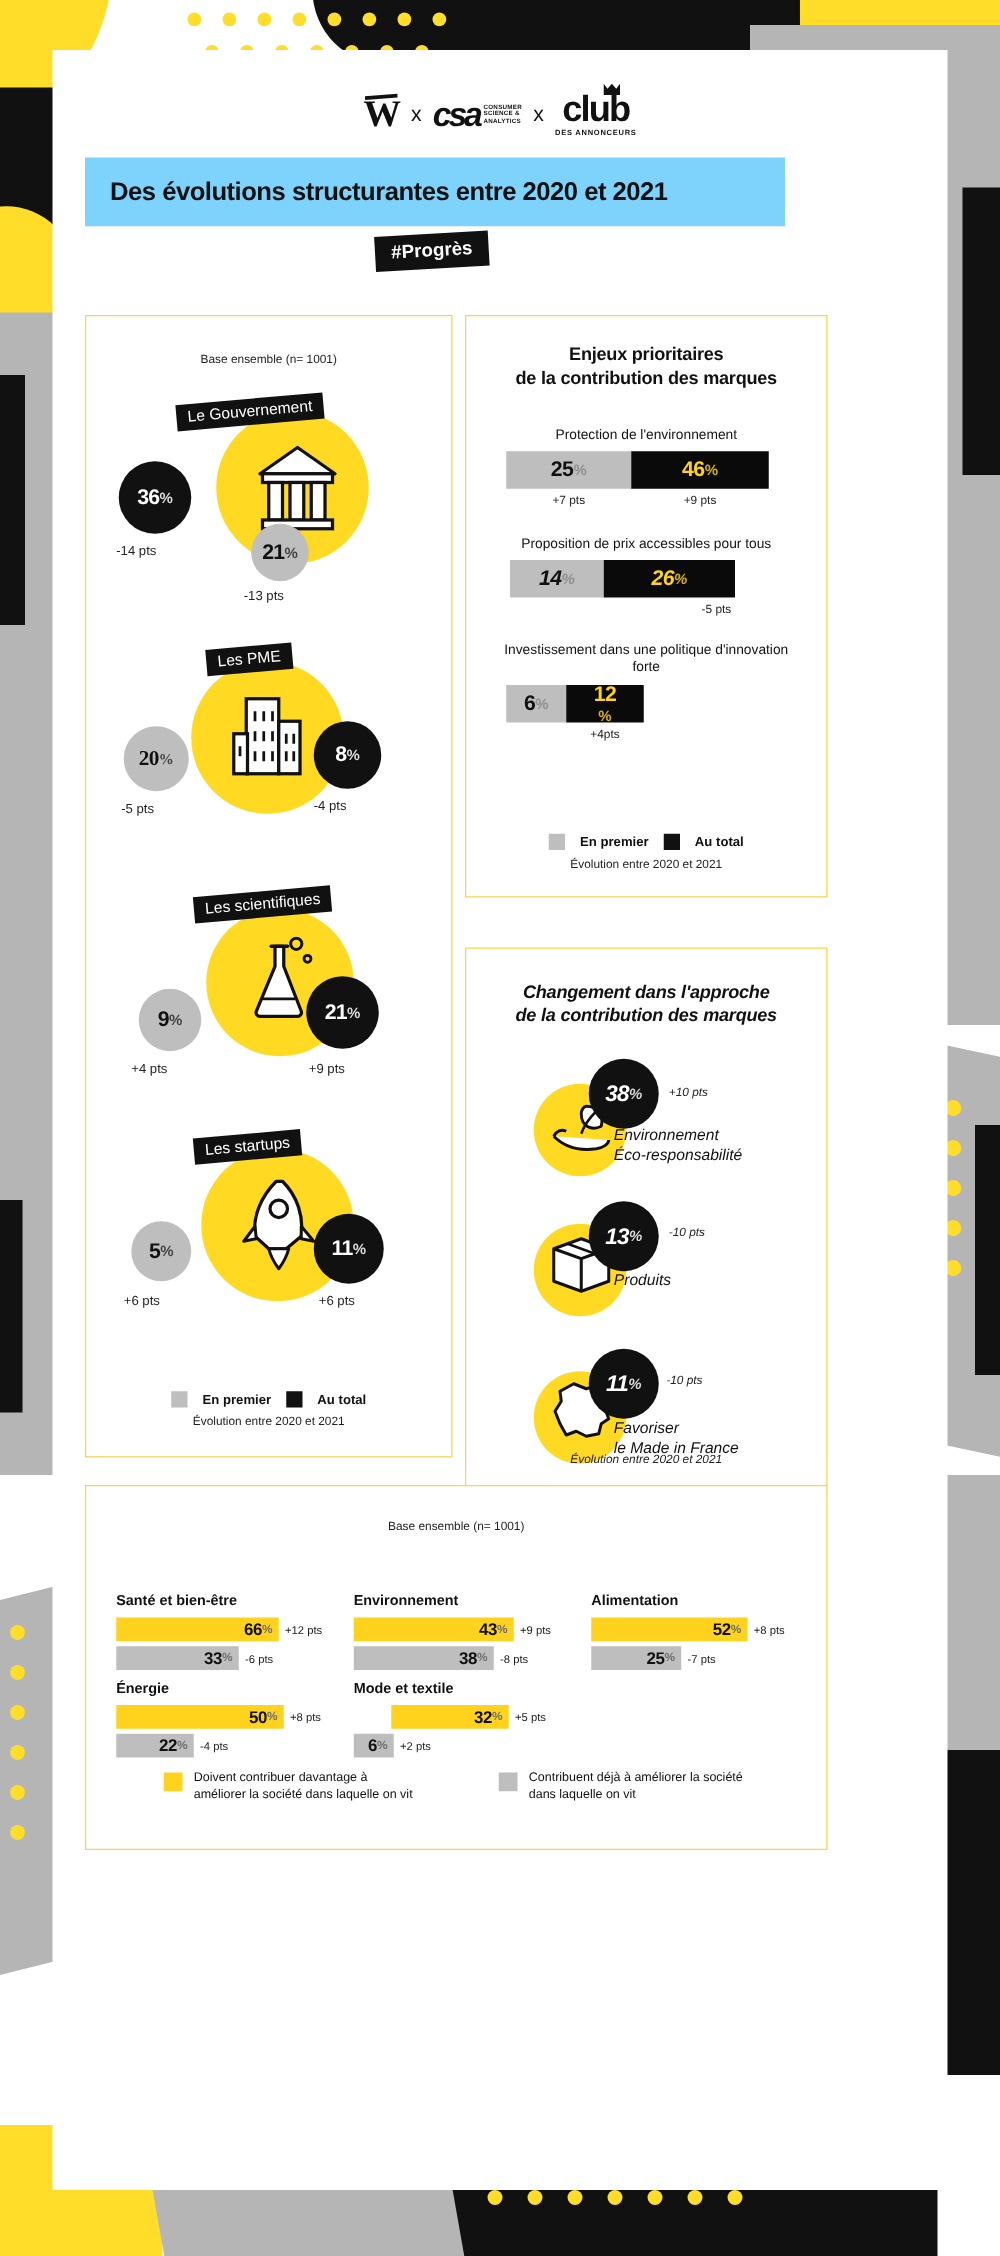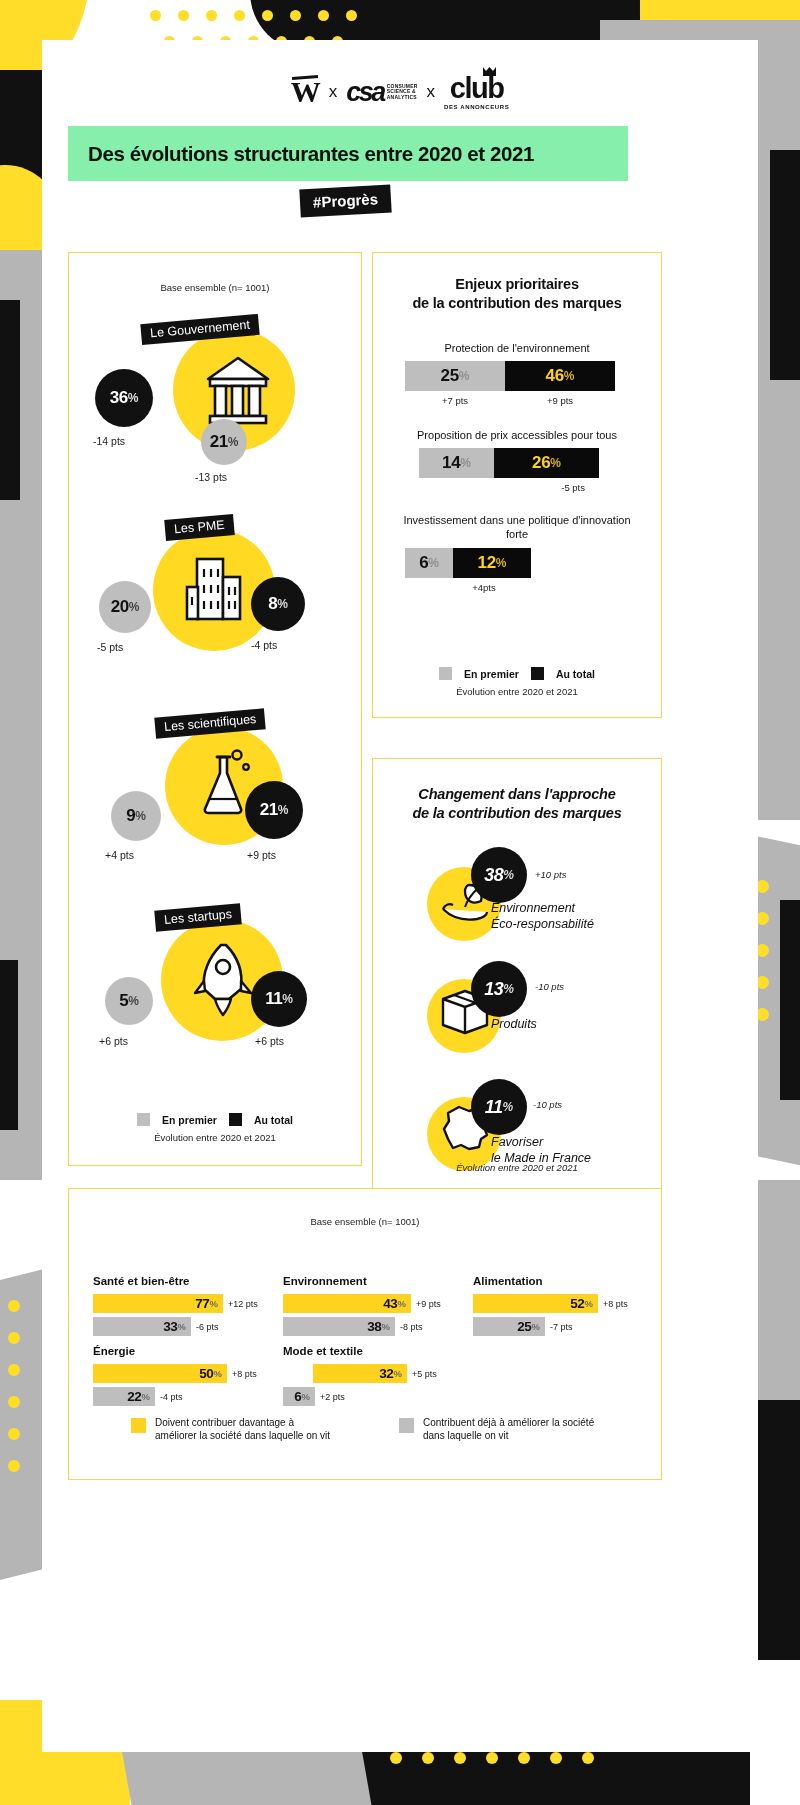--- a/index.html
+++ b/index.html
@@ -34,21 +34,21 @@
   .csa-wrap{display:inline-flex;align-items:center;gap:3px;}
   .csa{font-weight:bold;font-size:27px;letter-spacing:-2.5px;color:#111;font-style:italic;}
   .csa-sub{font-size:5px;line-height:5.6px;font-weight:bold;color:#111;text-align:left;letter-spacing:.2px;}
   .club-wrap{display:inline-flex;flex-direction:column;align-items:center;}
   .club{font-weight:bold;font-size:29px;letter-spacing:-1.5px;color:#111;line-height:1;position:relative;}
   .club .crown{position:absolute;left:32px;top:-8px;width:15px;height:11px;}
   .club-sub{font-size:6px;font-weight:bold;letter-spacing:.6px;color:#111;margin-top:1px;}
 
   .title-band{
     position:absolute;left:26px;top:86px;width:560px;height:55px;
-    background:#86efac;display:flex;align-items:center;
+    background:#7dd3fc;display:flex;align-items:center;
   }
   .title-band h1{
     margin:0 0 0 20px;font-size:20.5px;font-weight:bold;letter-spacing:-.4px;color:#111;
   }
   .hashtag{
     position:absolute;left:258px;top:147px;background:#111;color:#fff;
     font-size:15px;font-weight:bold;padding:5px 13px 6px;transform:rotate(-3.2deg);
   }
 
   
@@ -305,21 +305,21 @@
         <line x1="33" y1="30" x2="33" y2="38" stroke="#111" stroke-width="2.2"></line>
         <line x1="19" y1="46" x2="19" y2="54" stroke="#111" stroke-width="2.2"></line>
         <line x1="26" y1="46" x2="26" y2="54" stroke="#111" stroke-width="2.2"></line>
         <line x1="33" y1="46" x2="33" y2="54" stroke="#111" stroke-width="2.2"></line>
         <line x1="44" y1="32" x2="44" y2="40" stroke="#111" stroke-width="2.2"></line>
         <line x1="50" y1="32" x2="50" y2="40" stroke="#111" stroke-width="2.2"></line>
         <line x1="44" y1="46" x2="44" y2="54" stroke="#111" stroke-width="2.2"></line>
         <line x1="50" y1="46" x2="50" y2="54" stroke="#111" stroke-width="2.2"></line>
         <line x1="7" y1="42" x2="7" y2="50" stroke="#111" stroke-width="2.2"></line>
       </svg>
-      <div class="bub grey" style="left:30px;top:78px;width:52px;height:52px;">
+      <div class="bub grey" style="left:30px;top:78px;width:52px;height:52px;font-family:Liberation Serif, serif;">
         <span class="num">20</span>
           <span class="pc">%</span>
       </div>
       <div class="pts" style="left:28px;top:138px;">-5  pts</div>
       <div class="bub black" style="left:182px;top:74px;width:54px;height:54px;">
         <span class="num">8</span>
           <span class="pc">%</span>
       </div>
       <div class="pts" style="left:182px;top:136px;">-4 pts</div>
     </div>
@@ -400,21 +400,21 @@
         </div>
       </div>
       <div class="bar-pts" style="margin-left:14px;">
         <span style="width:100px;text-align:center;">+7 pts</span>
         <span style="width:110px;text-align:center;">+9 pts</span>
       </div>
     </div>
 
     <div class="bar-item" style="margin-top:22px;">
       <div class="bar-label" style="text-align:center;">Proposition de prix accessibles pour tous</div>
-      <div class="bar-row" style="margin-left:28px;">
+      <div class="bar-row" style="margin-left:17px;font-style:italic;">
         <div class="seg grey" style="width:75px;">
           <span class="v">14</span>
             <span class="u">%</span>
         </div>
         <div class="seg black" style="width:105px;">
           <span class="v">26</span>
             <span class="u">%</span>
         </div>
       </div>
       <div class="bar-pts" style="margin-left:14px;">
@@ -423,21 +423,21 @@
       </div>
     </div>
 
     <div class="bar-item" style="margin-top:20px;">
       <div class="bar-label" style="text-align:center;">Investissement dans une politique d'innovation forte</div>
       <div class="bar-row" style="margin-left:14px;">
         <div class="seg grey" style="width:48px;">
           <span class="v">6</span>
             <span class="u">%</span>
         </div>
-        <div class="seg black" style="width:78px;">
+        <div class="seg black" style="width:62px;flex-direction:column;">
           <span class="v">12</span>
             <span class="u">%</span>
         </div>
       </div>
       <div class="bar-pts" style="margin-left:14px;">
         <span style="width:48px;"></span>
         <span style="width:62px;text-align:center;">+4pts</span>
       </div>
     </div>
 
@@ -518,21 +518,21 @@
 
   <div class="panel" id="panel-sectors">
     <div style="padding:20px 14px 0;">
       <div class="p-sub">Base ensemble (n= 1001)</div>
     </div>
 
     <div class="sec-col" style="left:24px;top:86px;width:170px;">
       <div class="sec-name">Santé et bien-être</div>
       <div class="hbar">
         <div class="fill y" style="width:130px;">
-          <span class="v">77</span>
+          <span class="v">66</span>
             <span class="u">%</span>
         </div>
         <span class="delta">+12 pts</span>
       </div>
       <div class="hbar">
         <div class="fill g" style="width:98px;">
           <span class="v">33</span>
             <span class="u">%</span>
         </div>
         <span class="delta">-6 pts</span>

